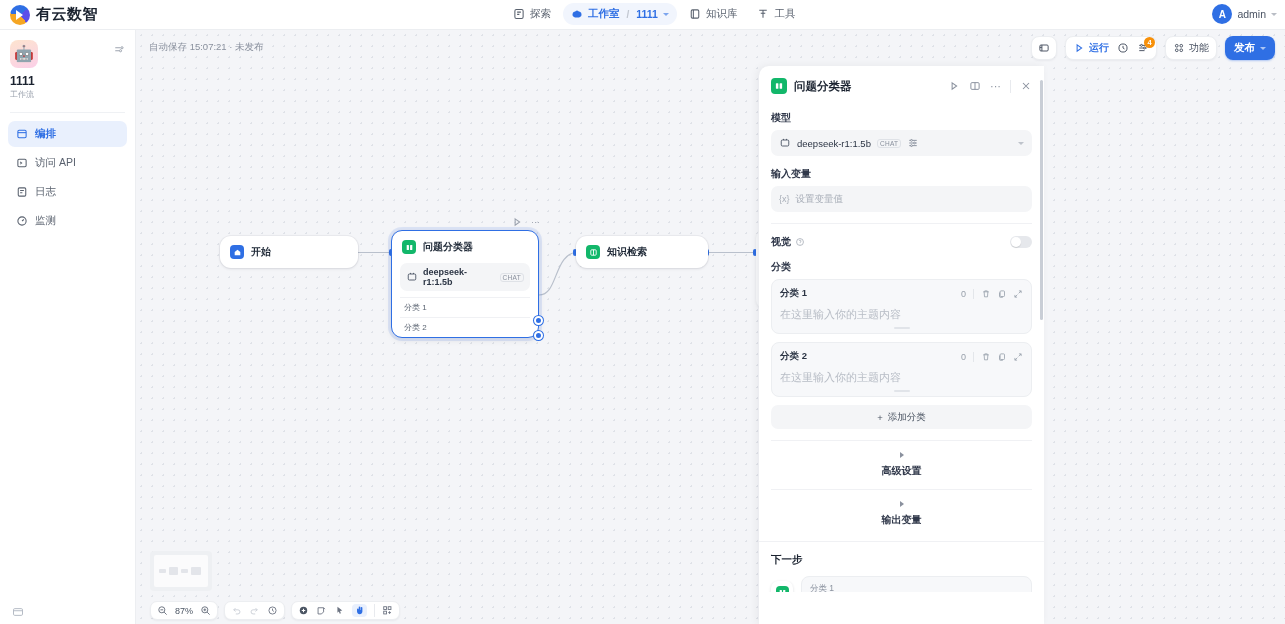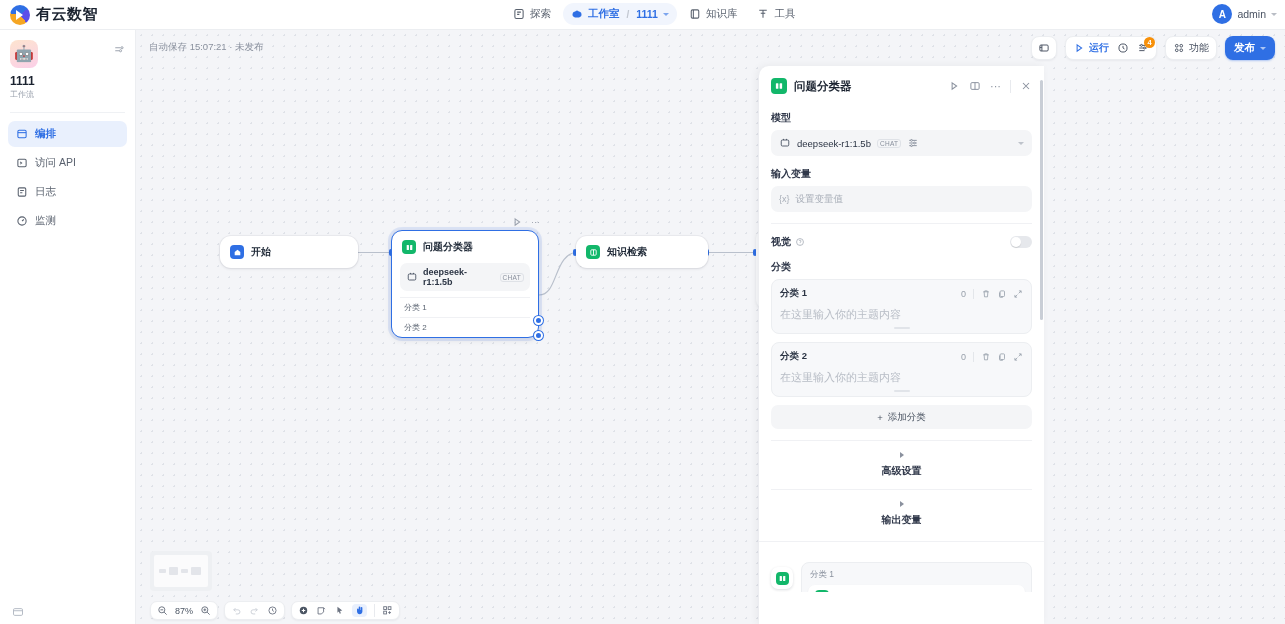--- a/index.html
+++ b/index.html
@@ -737,20 +737,21 @@
 
       <div class="hr"></div>
       <div class="collapse-row">
         <span class="chev"></span>
         <span>输出变量</span>
       </div>
 
       <div style="height:14px"></div>
 
       <div class="next-step">
+        <div class="ns-title">下一步</div>
         <div class="ns-body">
           <div class="ns-src">
             <span class="node-ico ico-green">
                 <svg viewBox="0 0 16 16" fill="#fff">
                   <rect x="3" y="3.5" width="4" height="9" rx="1"></rect>
                   <rect x="9" y="3.5" width="4" height="9" rx="1"></rect>
                 </svg>
               </span>
           </div>
           <div class="ns-col">

